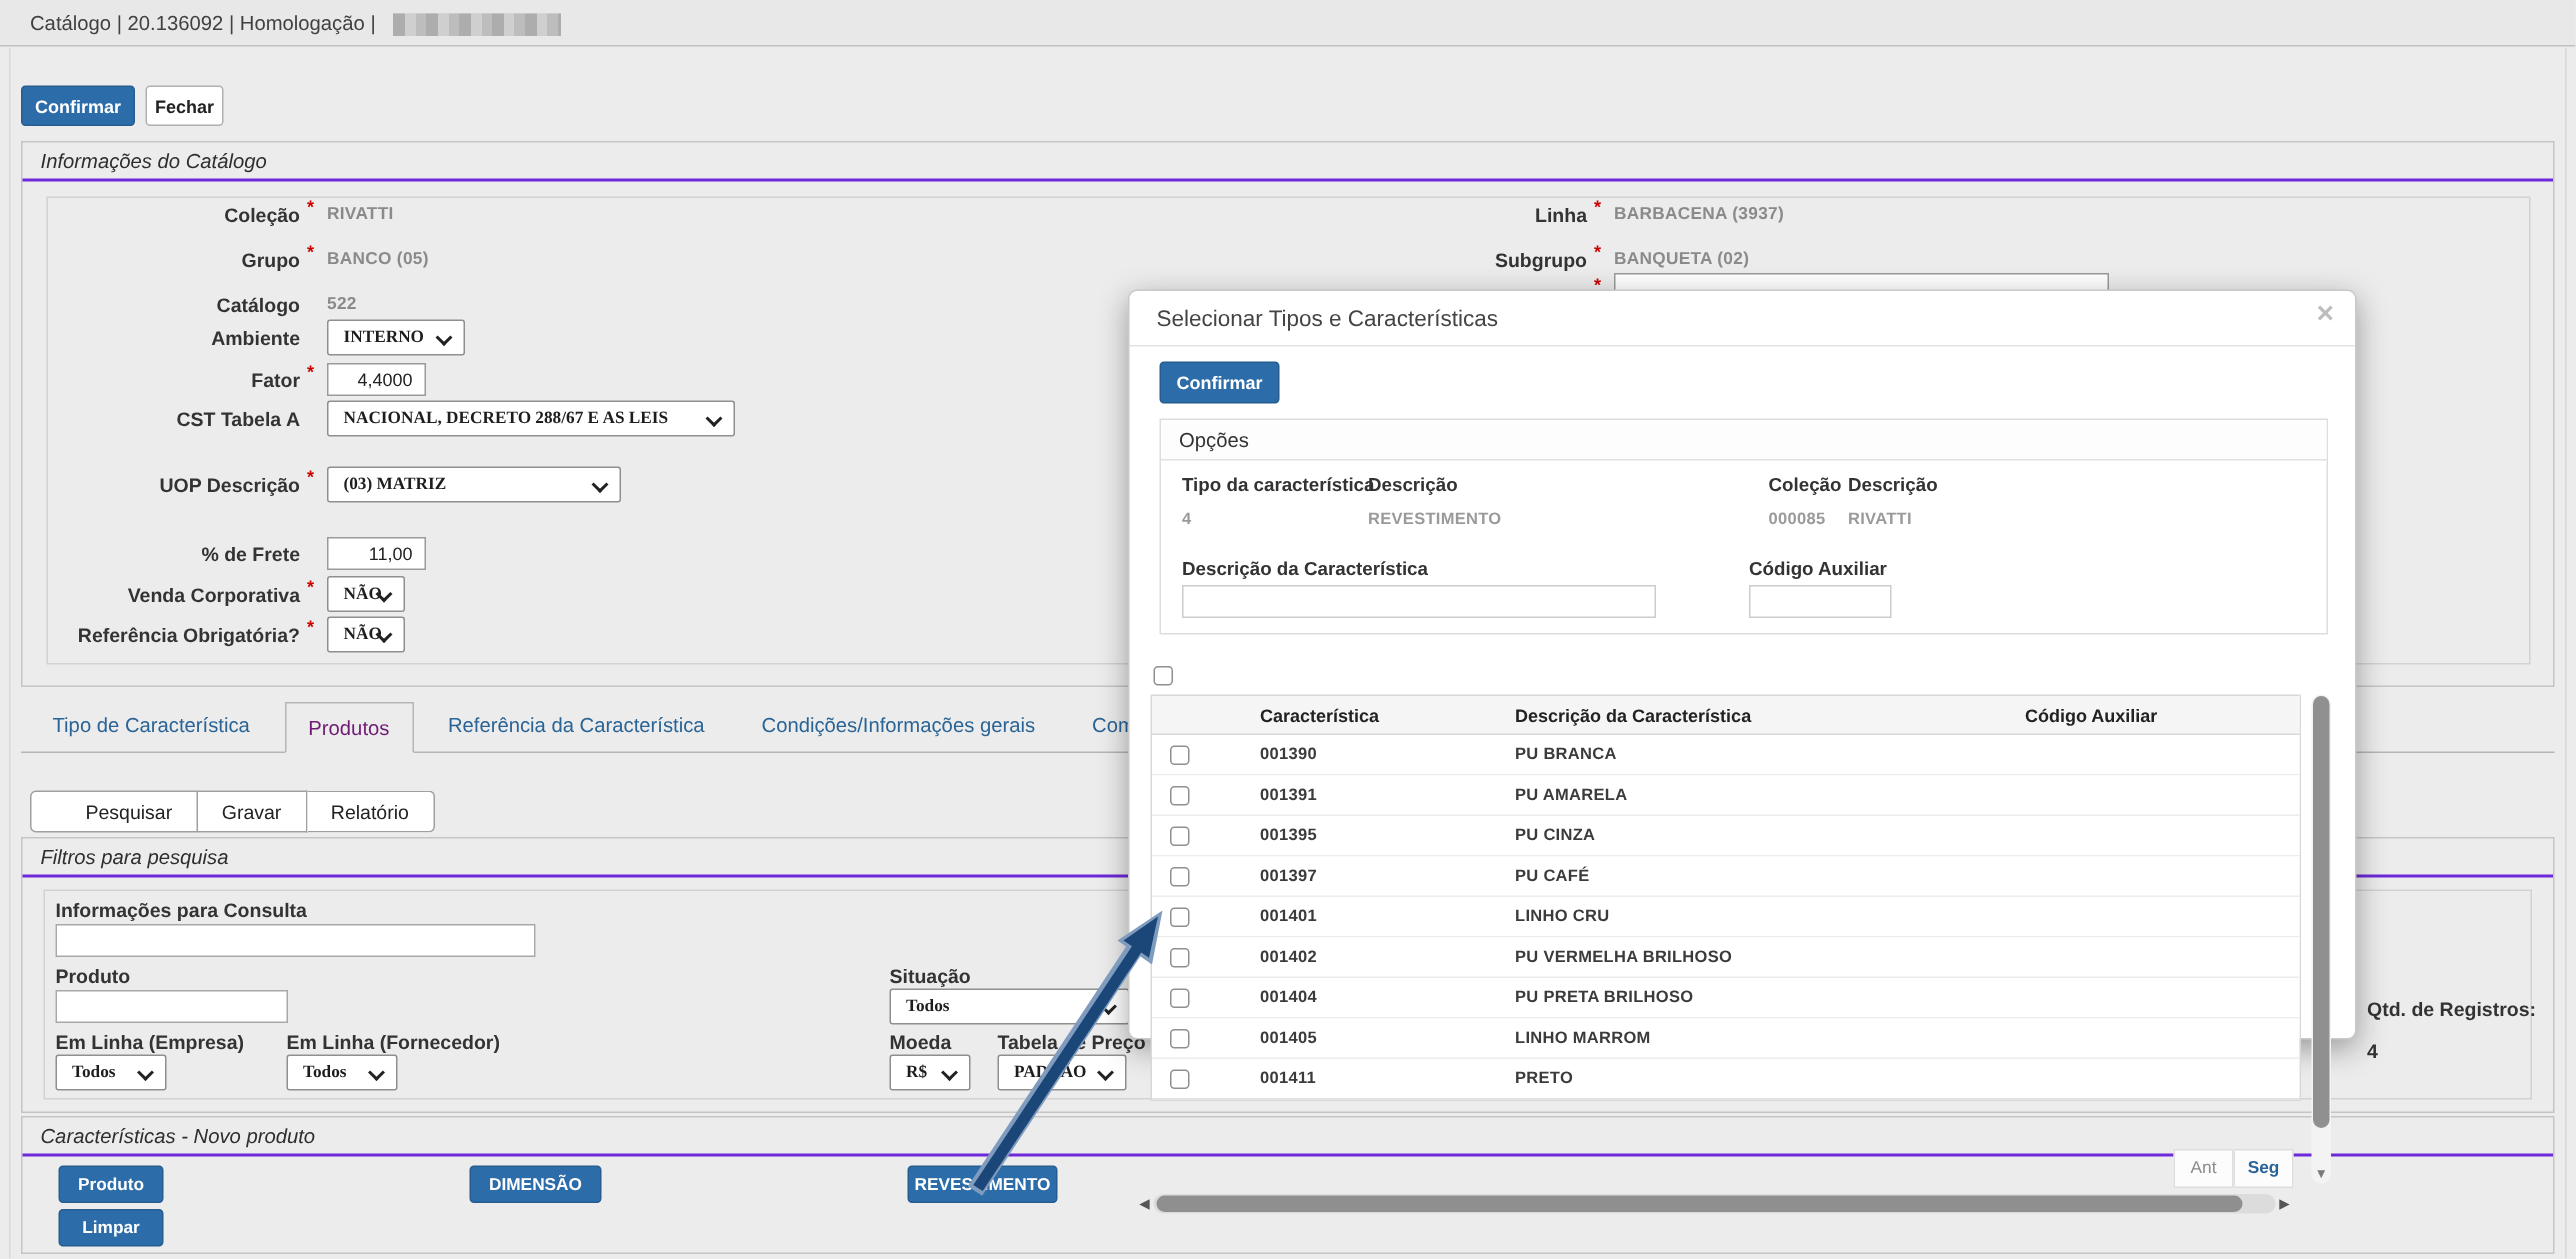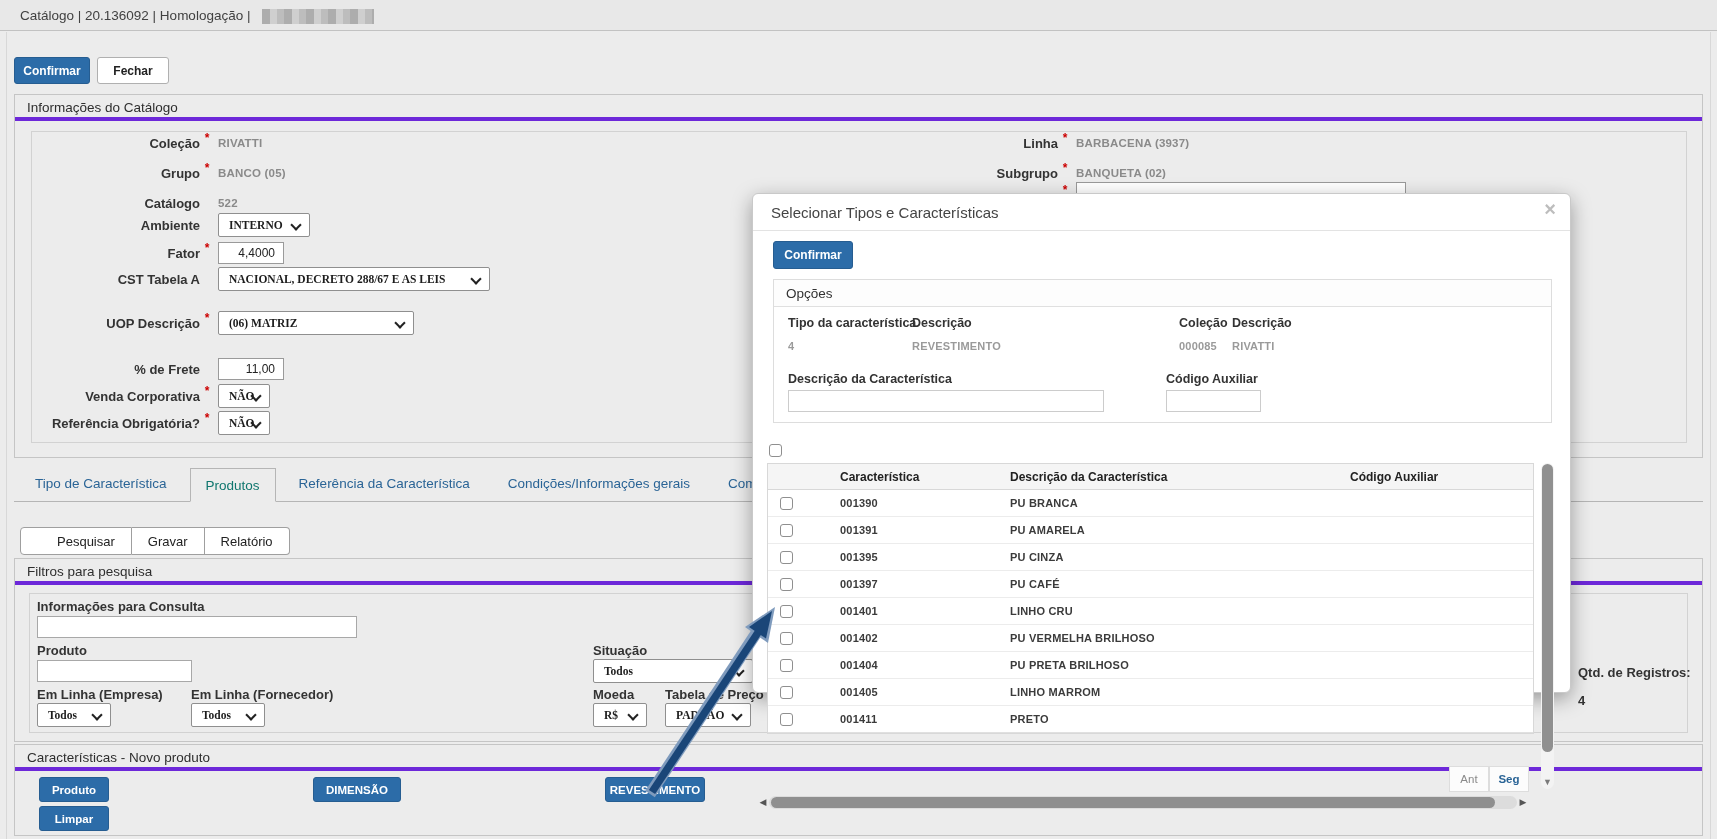--- a/index.html
+++ b/index.html
@@ -17,41 +17,41 @@
   .redact{display:inline-block;vertical-align:middle;width:112px;height:15px;margin-left:8px;
     background-image:repeating-linear-gradient(90deg,#adadad 0 8px,#cfcfcf 8px 15px,#bdbdbd 15px 22px),
                      repeating-linear-gradient(0deg,rgba(255,255,255,.25) 0 5px,rgba(90,90,90,.18) 5px 10px);}
   .edge{position:absolute;top:32px;bottom:0;width:1px;background:#d8d8d8;}
   
   .btn{position:absolute;font-family:inherit;font-size:12px;font-weight:bold;border-radius:3px;cursor:pointer;}
   .btn.blue{background:#2c6ca8;color:#fff;border:1px solid #265d91;}
   .btn.white{background:#fff;color:#222;border:1px solid #b0b0b0;}
   
   .panel{position:absolute;border:1px solid #c5c5c5;background:#ececec;}
-  .phead{height:26px;line-height:26px;padding-left:12px;font-size:13.5px;color:#2e2e2e;border-bottom:4px solid #6d28d9;}
+  .phead{height:26px;line-height:26px;padding-left:12px;font-size:13.5px;color:#2e2e2e;border-bottom:2px solid #6d28d9;font-style:italic;}
   .inner{position:absolute;border:1px solid #d2d2d2;}
   
   .frow{position:absolute;left:14px;display:flex;align-items:center;height:26px;}
   .frow.r{left:872px;}
   .flabel{width:186px;text-align:right;font-size:13px;font-weight:600;color:#333;}
   .req{width:14px;text-align:center;color:#cc0000;font-weight:bold;font-size:12px;position:relative;top:-5px;}
   .val{font-size:11.5px;font-weight:600;color:#8a8a8a;letter-spacing:.2px;margin-left:4px;}
   .sel{position:relative;margin-left:4px;background:#fff;border:1px solid #8f8f8f;border-radius:2px;height:24px;
     display:flex;align-items:center;padding:0 24px 0 10px;font-size:11.5px;font-weight:600;color:#1d1d1d;cursor:pointer;font-family:Liberation Serif, serif;}
   .sel::after{content:"";position:absolute;right:9px;top:7px;width:6px;height:6px;
     border-right:2px solid #222;border-bottom:2px solid #222;transform:rotate(45deg);}
   .inp{background:#fff;border:1px solid #9a9a9a;height:22px;font-size:12px;padding:0 8px;margin-left:4px;
     font-family:inherit;color:#222;}
   .inp.num{text-align:right;}
   .w66{width:66px;} .w92{width:92px;} .w196{width:196px;} .w272{width:272px;align-items:center;} .w52{width:52px;}
   
   .tabs{position:absolute;left:14px;top:468px;width:1689px;height:34px;border-bottom:1px solid #b5b5b5;
     display:flex;align-items:flex-end;padding-left:6px;}
   .tab{height:34px;line-height:33px;padding:0 15px;margin-right:8px;font-size:13.5px;color:#2a6496;cursor:pointer;white-space:nowrap;}
-  .tab.active{background:#ececec;border:1px solid #b5b5b5;border-bottom:1px solid #ececec;color:#0f766e;margin-bottom:-1px;z-index:1;}
+  .tab.active{background:#ececec;border:1px solid #b5b5b5;border-bottom:1px solid #ececec;color:#701a75;margin-bottom:-1px;z-index:1;}
   
   .bgrp{position:absolute;left:20px;top:527px;display:flex;}
   .gbtn{height:28px;padding:0 16px;background:#fff;border:1px solid #9f9f9f;border-left-width:0;
     font-size:13px;color:#222;font-family:inherit;cursor:pointer;}
   .gbtn:first-child{border-left-width:1px;border-radius:4px 0 0 4px;padding-left:36px;}
   .gbtn:last-child{border-radius:0 4px 4px 0;}
   
   .slabel{position:absolute;font-size:13px;font-weight:600;color:#333;white-space:nowrap;}
   .ainp{position:absolute;background:#fff;border:1px solid #a8a8a8;height:22px;font-family:inherit;font-size:12px;padding:0 6px;}
   .asel{position:absolute;margin-left:0;}
@@ -96,21 +96,21 @@
 <body>
 
 <div class="topbar">
   <span>Catálogo | 20.136092 | Homologação |</span>
   <span class="redact"></span>
 </div>
 <div class="edge" style="left:6px"></div>
 <div class="edge" style="left:1710px"></div>
 
 <button class="btn blue" style="left:14px;top:57px;width:76px;height:27px">Confirmar</button>
-<button class="btn white" style="left:97px;top:57px;width:72px;height:27px">Fechar</button>
+<button class="btn white" style="left:97px;top:57px;width:52px;height:27px">Fechar</button>
 
 <div class="panel" style="left:14px;top:94px;width:1689px;height:364px">
   <div class="phead">Informações do Catálogo</div>
   <div class="inner" style="left:16px;top:36px;width:1656px;height:312px"></div>
 </div>
 
 <div class="frow" style="top:130px">
   <span class="flabel">Coleção</span>
   <span class="req">*</span>
   <span class="val">RIVATTI</span>
@@ -141,21 +141,21 @@
   <span class="flabel">CST Tabela A</span>
   <span class="req"></span>
   <div class="sel w272">
       <span>NACIONAL, DECRETO 288/67 E AS LEIS</span>
     </div>
 </div>
 <div class="frow" style="top:310px">
   <span class="flabel">UOP Descrição</span>
   <span class="req">*</span>
   <div class="sel w196">
-      <span>(06) MATRIZ</span>
+      <span>(03) MATRIZ</span>
     </div>
 </div>
 <div class="frow" style="top:356px">
   <span class="flabel">% de Frete</span>
   <span class="req"></span>
   <input class="inp num w66" value="11,00" style="">
 </div>
 <div class="frow" style="top:383px">
   <span class="flabel">Venda Corporativa</span>
   <span class="req">*</span>

